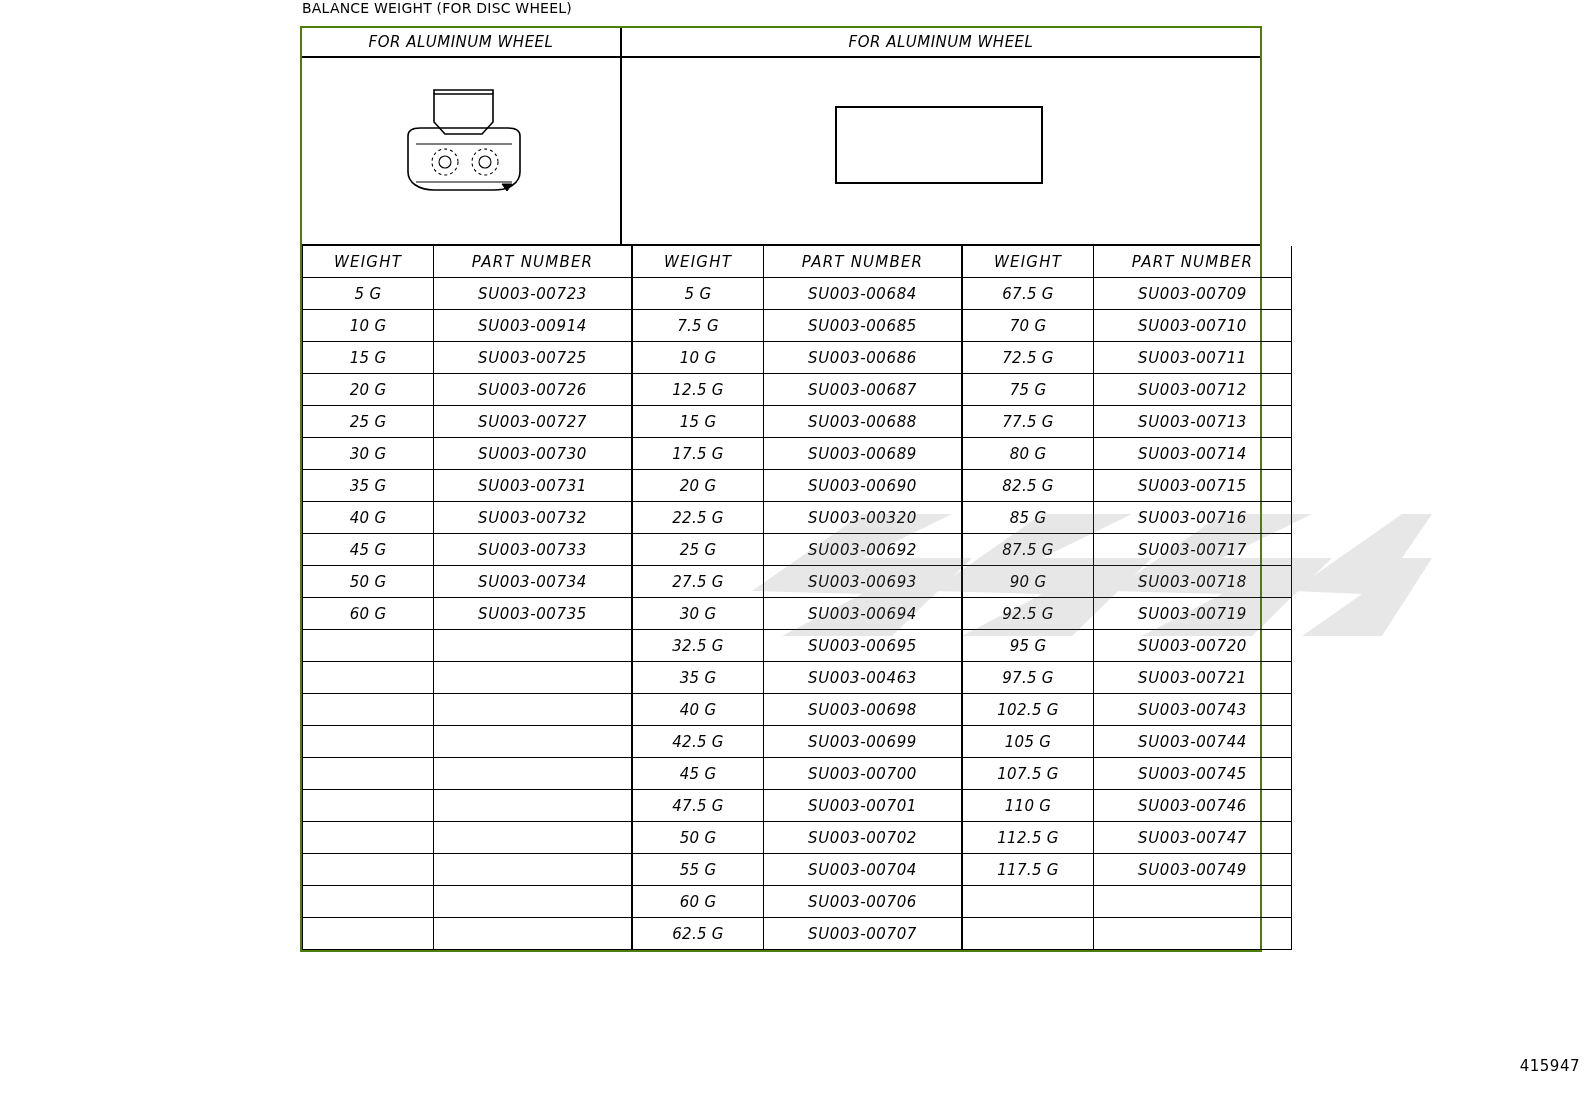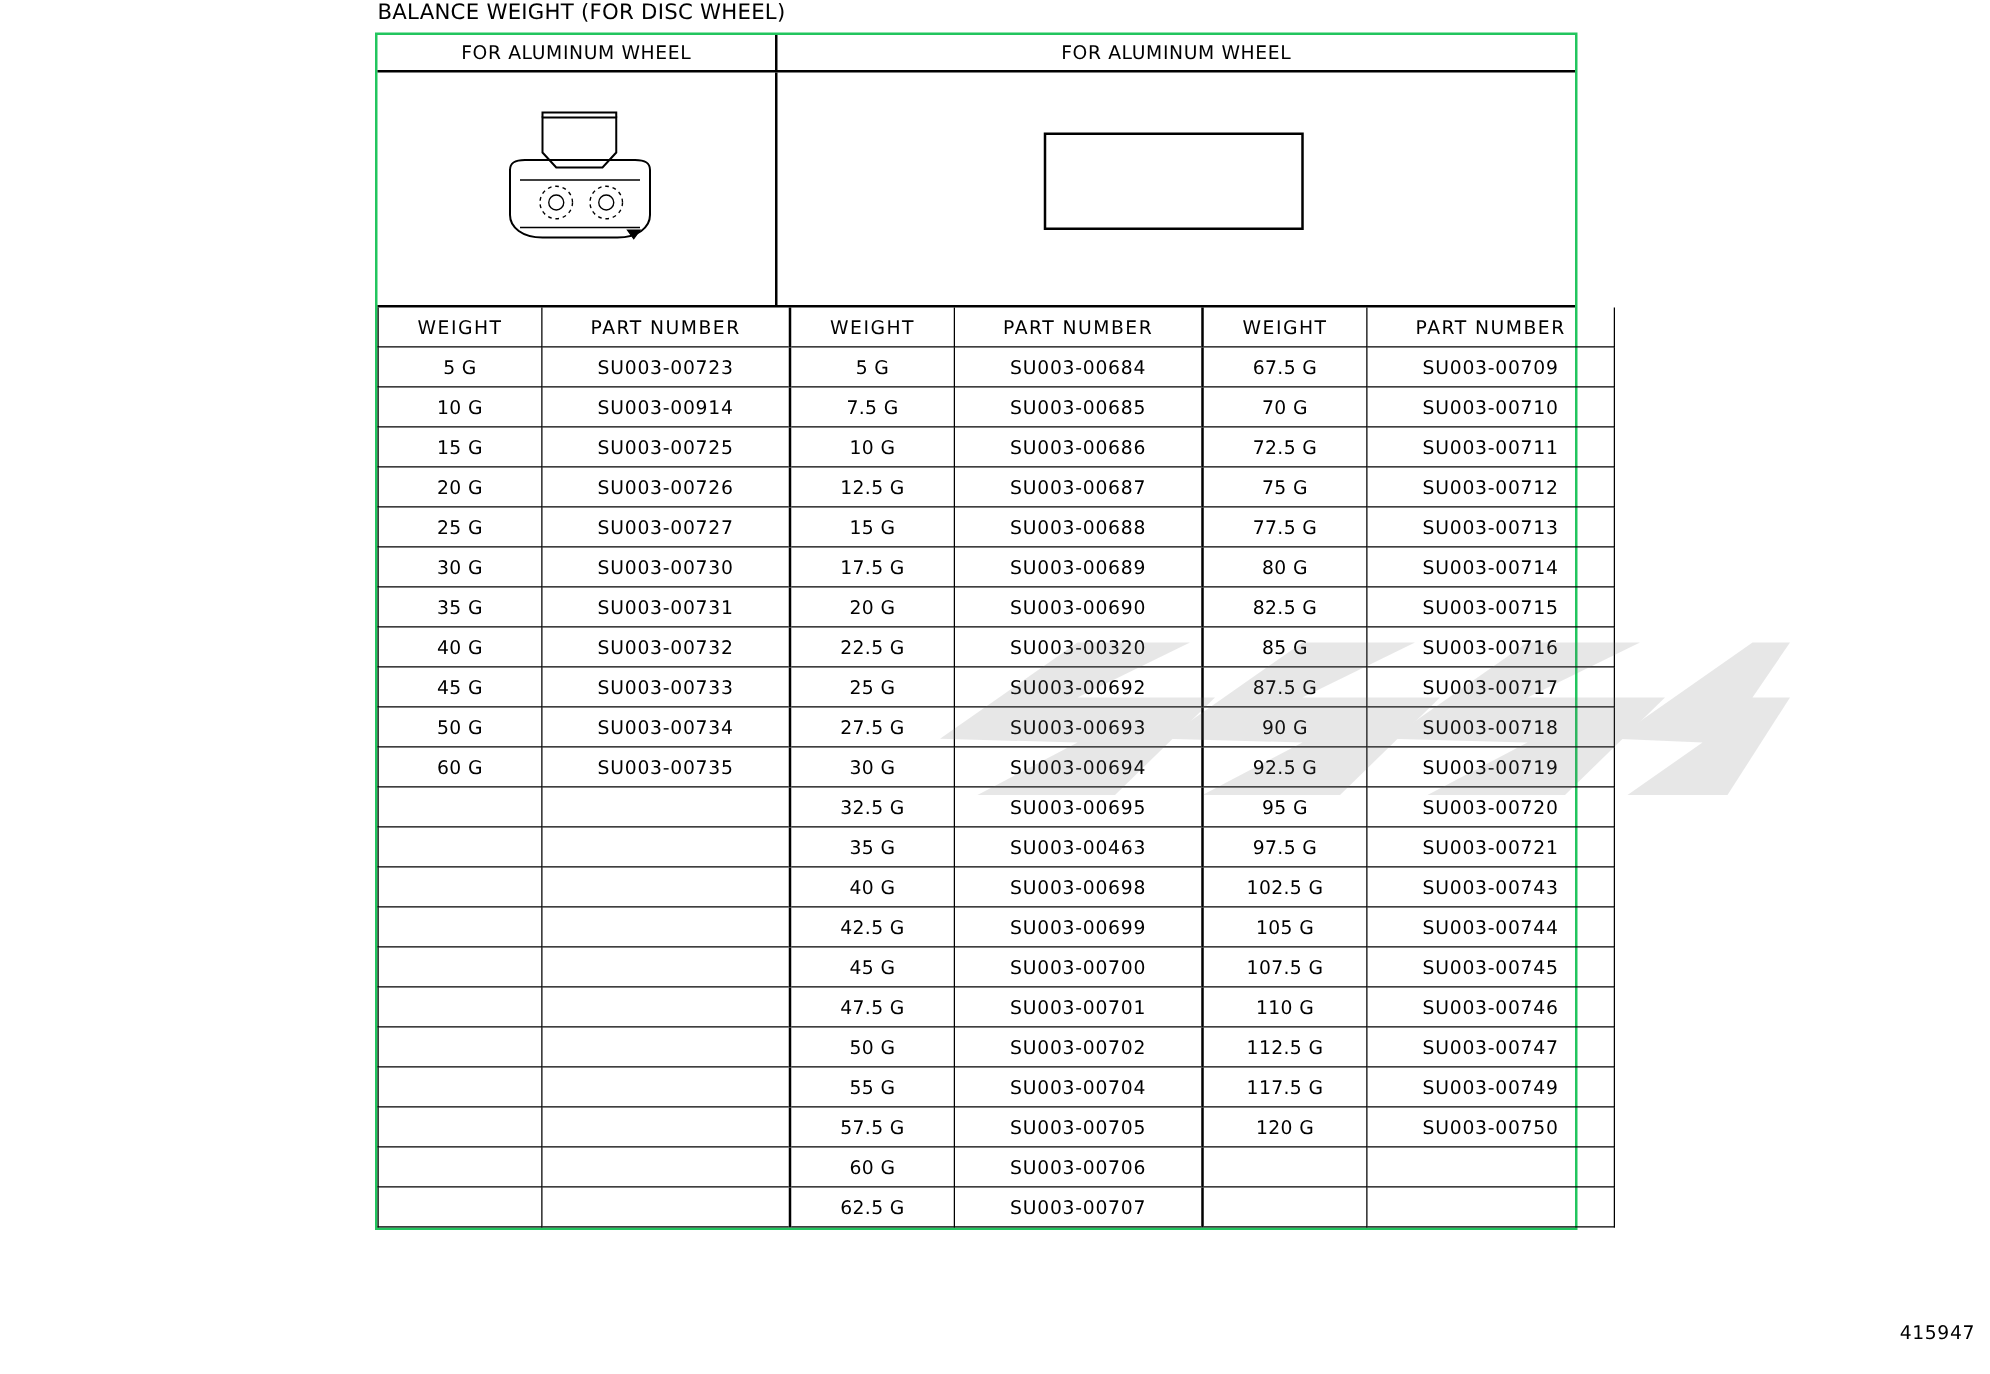--- a/index.html
+++ b/index.html
@@ -12,31 +12,32 @@
     height: 1099px;
     position: relative;
     font-family: "DejaVu Sans", sans-serif;
     color: #000000;
     overflow: hidden;
   }
   .page-title {
     position: absolute;
     left: 302px;
     top: 0px;
-    font-size: 17px;
+    font-size: 14px;
     letter-spacing: 0.2px;
     white-space: nowrap;
   }
   .sheet {
     position: absolute;
     left: 300px;
     top: 26px;
     width: 962px;
-    border: 2px solid #22c55e;
-    box-sizing: border-box;
+    border: 2px solid #4d7c0f;
+    box-sizing: border-box;
+    font-style: italic;
   }
   
   .hdr-row {
     display: flex;
     height: 28px;
     border-bottom: 2px solid #000;
   }
   .hdr-left {
     width: 320px;
     border-right: 2px solid #000;
@@ -318,28 +319,20 @@
           <td class="w wt"></td>
           <td class="p pn"></td>
           <td class="w wt sep-l">55 G</td>
           <td class="p pn">SU003-00704</td>
           <td class="w wt sep-l">117.5 G</td>
           <td class="p pn">SU003-00749</td>
         </tr>
         <tr>
           <td class="w wt"></td>
           <td class="p pn"></td>
-          <td class="w wt sep-l">57.5 G</td>
-          <td class="p pn">SU003-00705</td>
-          <td class="w wt sep-l">120 G</td>
-          <td class="p pn">SU003-00750</td>
-        </tr>
-        <tr>
-          <td class="w wt"></td>
-          <td class="p pn"></td>
           <td class="w wt sep-l">60 G</td>
           <td class="p pn">SU003-00706</td>
           <td class="w wt sep-l"></td>
           <td class="p pn"></td>
         </tr>
         <tr>
           <td class="w wt"></td>
           <td class="p pn"></td>
           <td class="w wt sep-l">62.5 G</td>
           <td class="p pn">SU003-00707</td>

